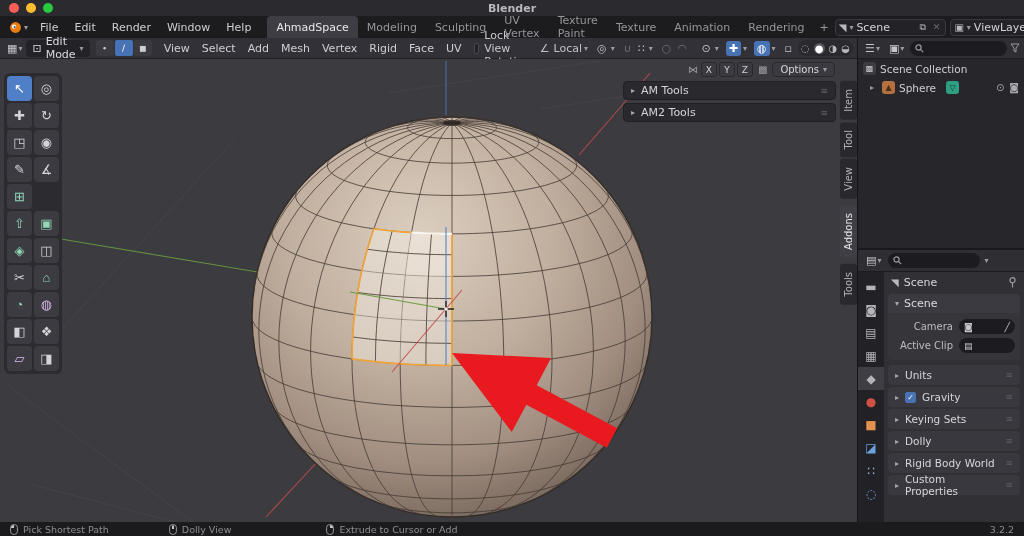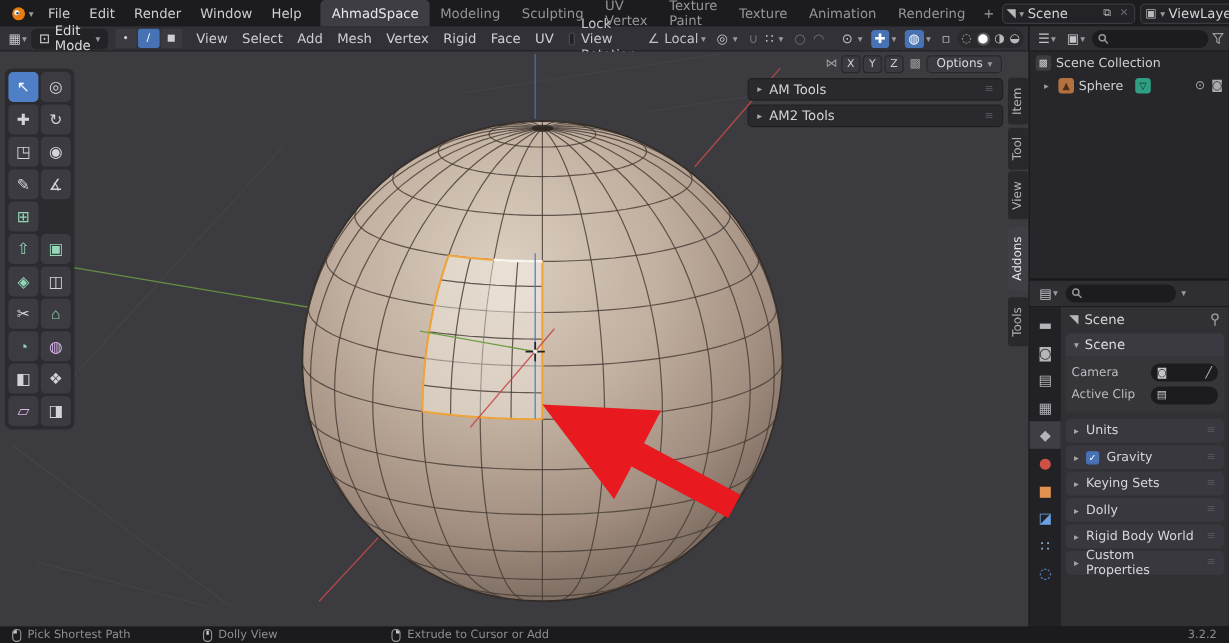--- a/index.html
+++ b/index.html
@@ -86,38 +86,46 @@
 .ptab.active{background:#3e3e44}
 .t-red{color:#cf5146}.t-orange{color:#e2924e}.t-blue{color:#6aa1e0}.t-lblue{color:#9cc3ee}
 .pcontent{flex:1;background:#303035;display:flex;flex-direction:column;min-width:0;overflow:hidden}
 .bcrumb{height:21px;display:flex;align-items:center;gap:5px;padding:0 7px;color:#d6d6da;flex:none}
 .pin{margin-left:auto}
 .panel{margin:1px 4px 3px}
 .panelhead{height:19px;background:#3a3a40;border-radius:4px 4px 0 0;display:flex;align-items:center;gap:5px;padding:0 7px;color:#dcdcdf}
 .panelhead .arr,.pcol .arr{font-size:8px;color:#a5a5aa}
 .panelbody{background:#35353a;border-radius:0 0 4px 4px;padding:4px 5px 5px}
 .frow{display:flex;align-items:center;height:19px;gap:6px}
-.flabel{width:60px;text-align:left;color:#bcbcc0;font-size:10px;flex:none}
+.flabel{width:60px;text-align:right;color:#bcbcc0;font-size:10px;flex:none}
 .fpill{flex:1;height:15px;background:#1c1c20;border-radius:8px;display:flex;align-items:center;padding:0 5px;gap:4px;font-size:9px;color:#c5c5c9}
 .fpill .right{margin-left:auto}
 .pcol{height:20px;background:#38383e;border-radius:4px;margin:2px 4px 0;display:flex;align-items:center;gap:6px;padding:0 7px;font-size:10.5px;color:#d6d6da}
 .pcol .grip{margin-left:auto;color:#5c5c62;font-size:9px}
 .pcol .cb{margin:0}
 
 .statusbar{height:14px;background:#1b1b1d;display:flex;align-items:center;padding:0 10px;color:#8e8e93;font-size:9.5px;flex:none}
 .sbi{display:flex;align-items:flex-end;gap:5px}
 .sbi.s1{margin-right:60px}.sbi.s2{margin-right:95px}
 .ver{margin-left:auto;color:#8b8b90}
 .msvg{display:block}
 </style>
 </head>
 <body>
 
 <div class="app">
 
+  <div class="titlebar">
+    <div class="lights">
+      <span class="light" style="background:#ff5f57"></span>
+      <span class="light" style="background:#febc2e"></span>
+      <span class="light" style="background:#28c840"></span>
+    </div>
+    <div class="title">Blender</div>
+  </div>
 
   <div class="menubar">
     <span class="logo">
       <svg width="13" height="13" viewBox="0 0 13 13">
           <circle cx="6.5" cy="6.5" r="5.4" fill="#e87d0d"></circle>
           <circle cx="5" cy="5.6" r="2.1" fill="#fff"></circle>
           <circle cx="5.6" cy="6" r="1" fill="#2a4b7c"></circle>
         </svg>
       <span class="chev">▾</span>
     </span>

